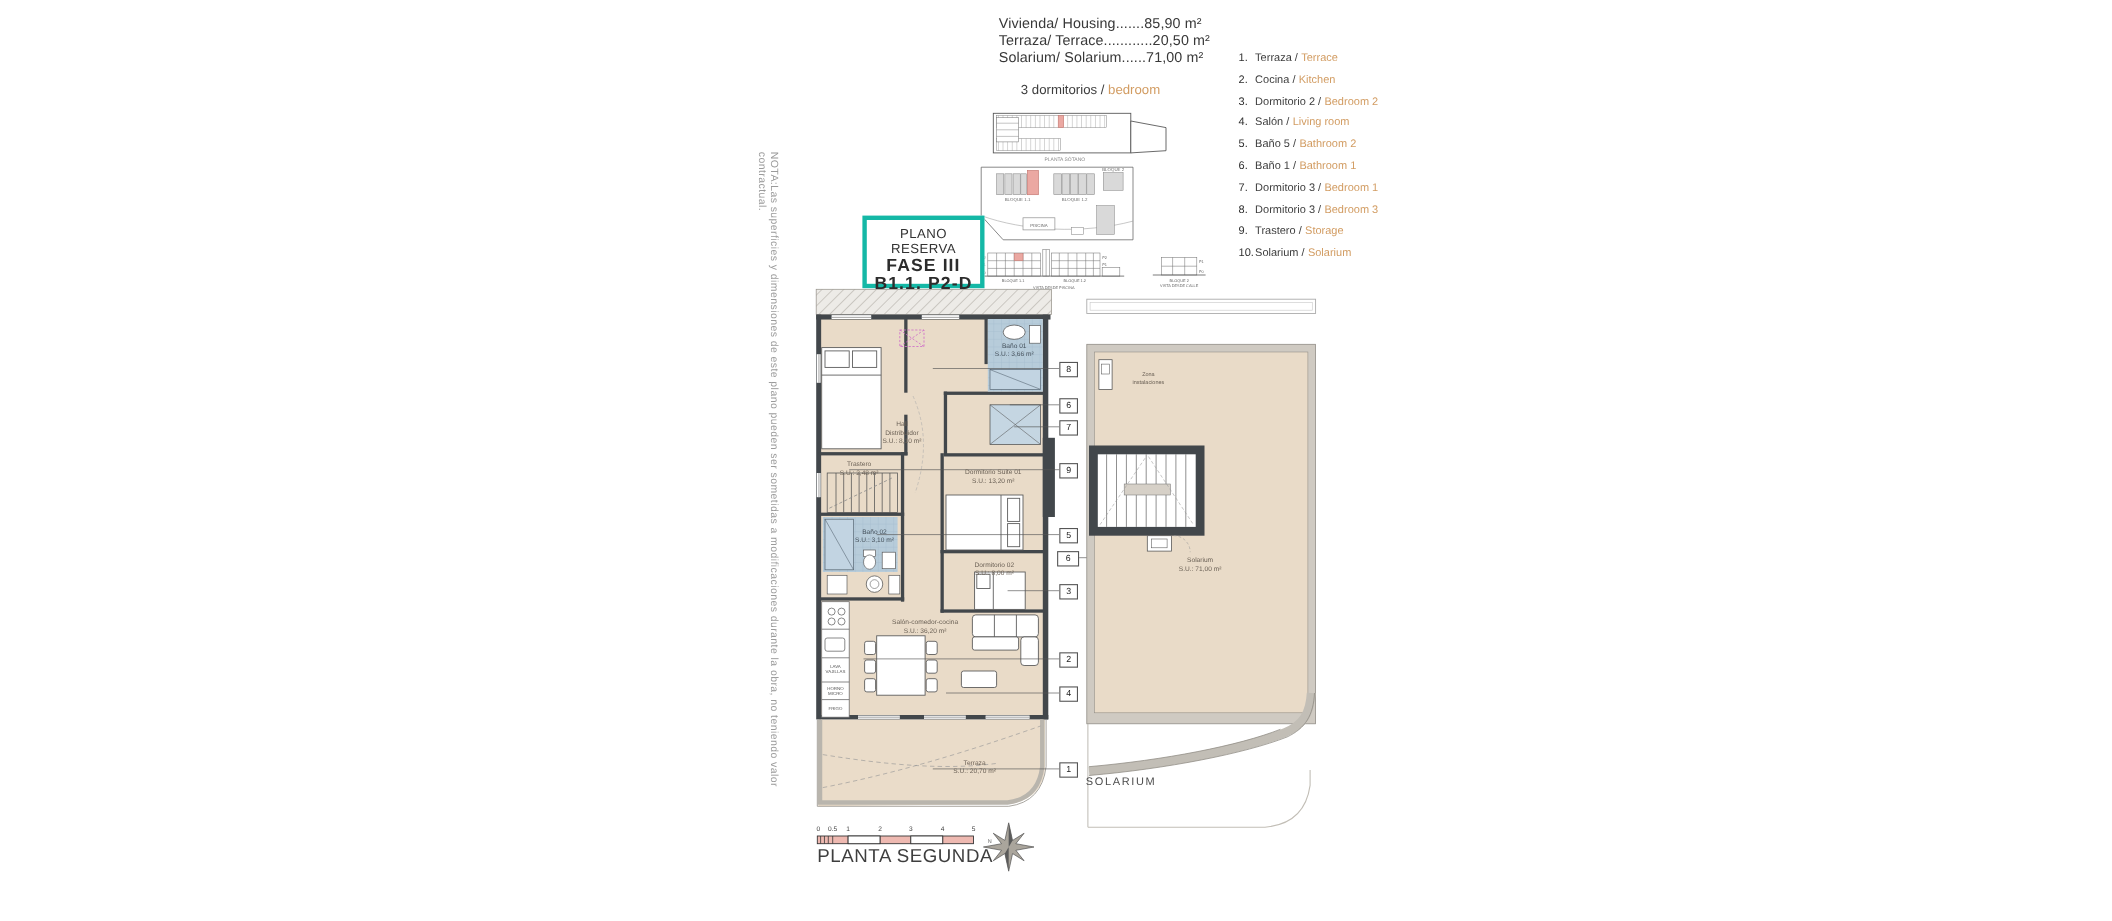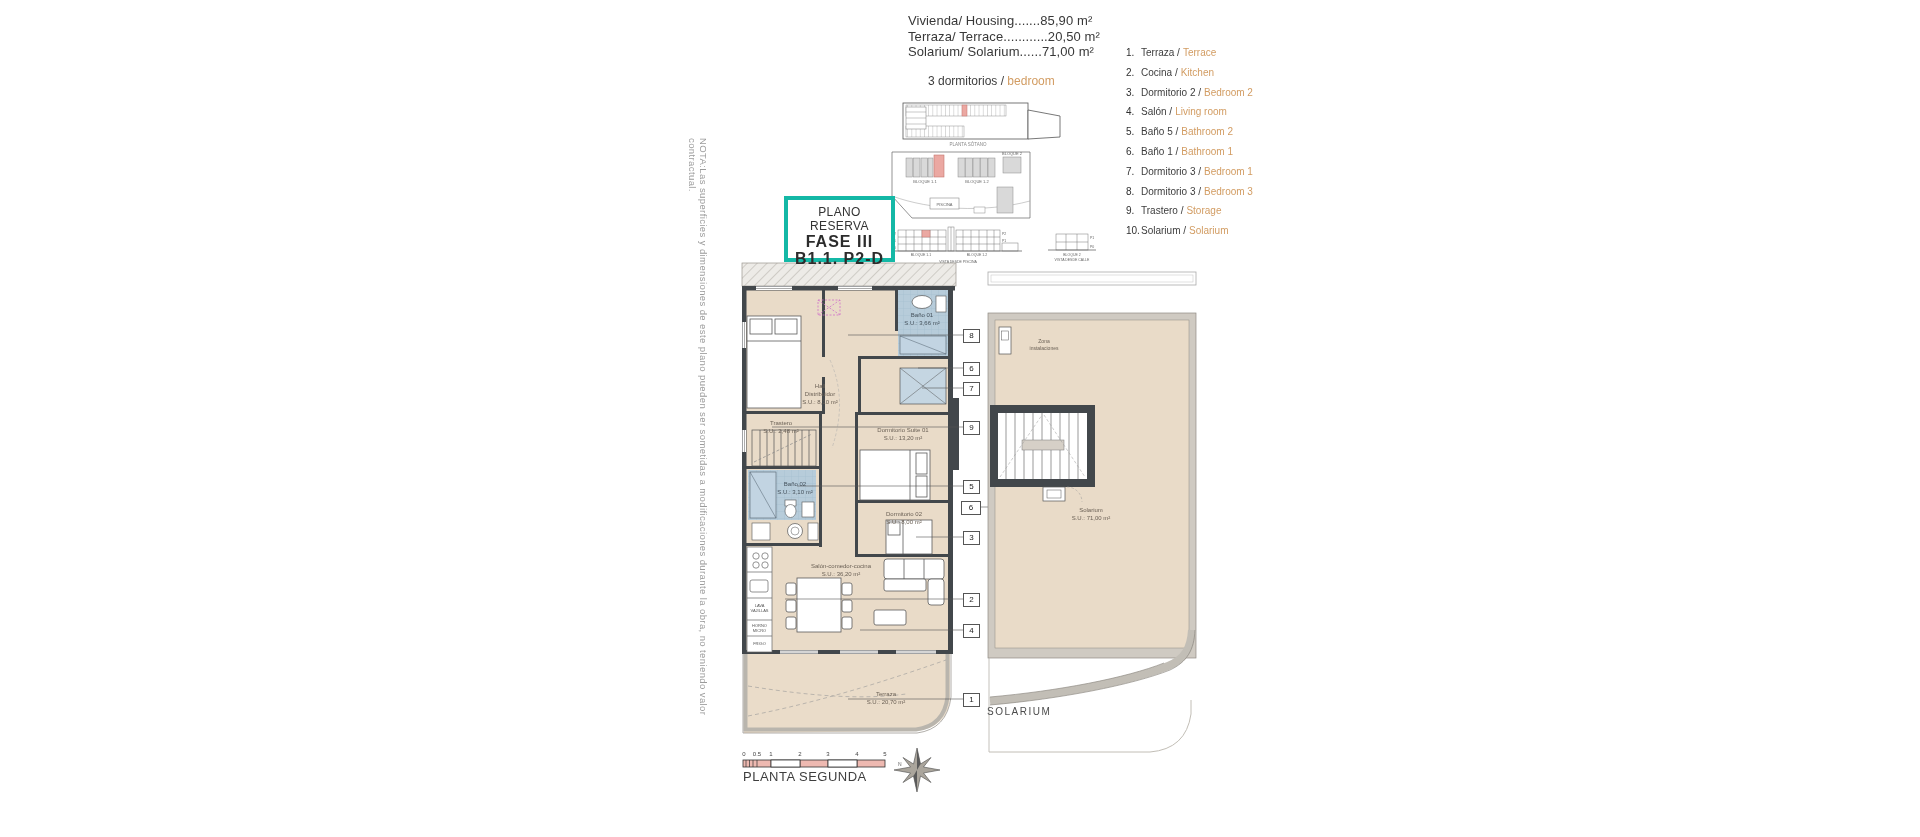--- a/index.html
+++ b/index.html
@@ -29,21 +29,21 @@
   
   .lbl{position:absolute;z-index:5;font-size:6px;color:#6b6156;text-align:center;
        line-height:1.3;white-space:pre-line;}
   .lbl.blue{color:#46525c;}
   .tiny{font-size:4px;line-height:1.25;color:#555;}
   
   .co{position:absolute;z-index:6;width:15px;height:12px;border:1px solid #555;background:#fff;
       font-size:8px;line-height:12px;text-align:center;color:#222;}
   
   .tick{position:absolute;z-index:5;font-size:6px;color:#444;width:12px;text-align:center;}
-  .ptitle{left:743px;top:769px;font-size:13px;color:#3e3e3e;letter-spacing:.5px;}
+  .ptitle{left:743px;top:769px;font-size:17px;color:#3e3e3e;letter-spacing:.5px;}
   .solcap{left:987px;top:706px;font-size:10px;color:#4c4c4c;letter-spacing:1.5px;}
 </style>
 </head>
 <body>
 
 <div id="stage">
 
 <svg width="1920" height="837" viewBox="0 0 1920 837">
   <defs>
     <pattern id="hatch" width="7" height="7" patternUnits="userSpaceOnUse" patternTransform="rotate(45)">

